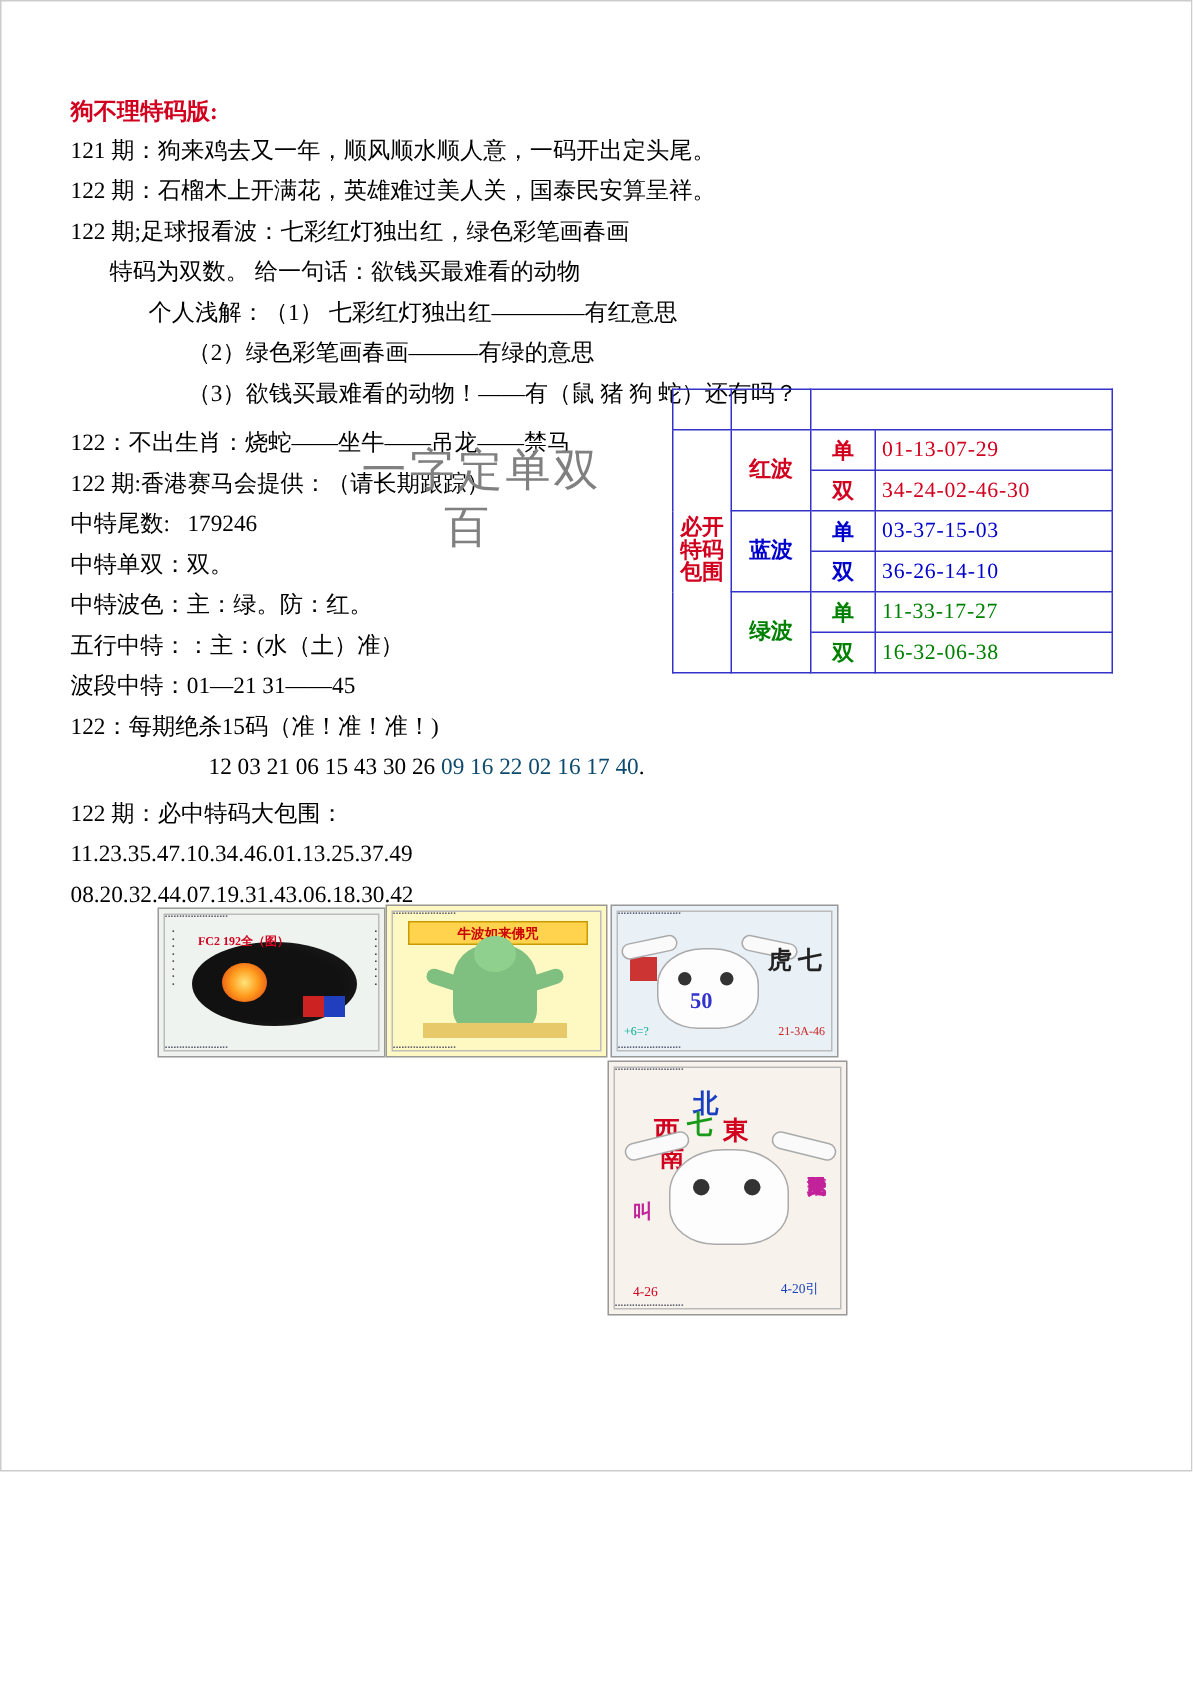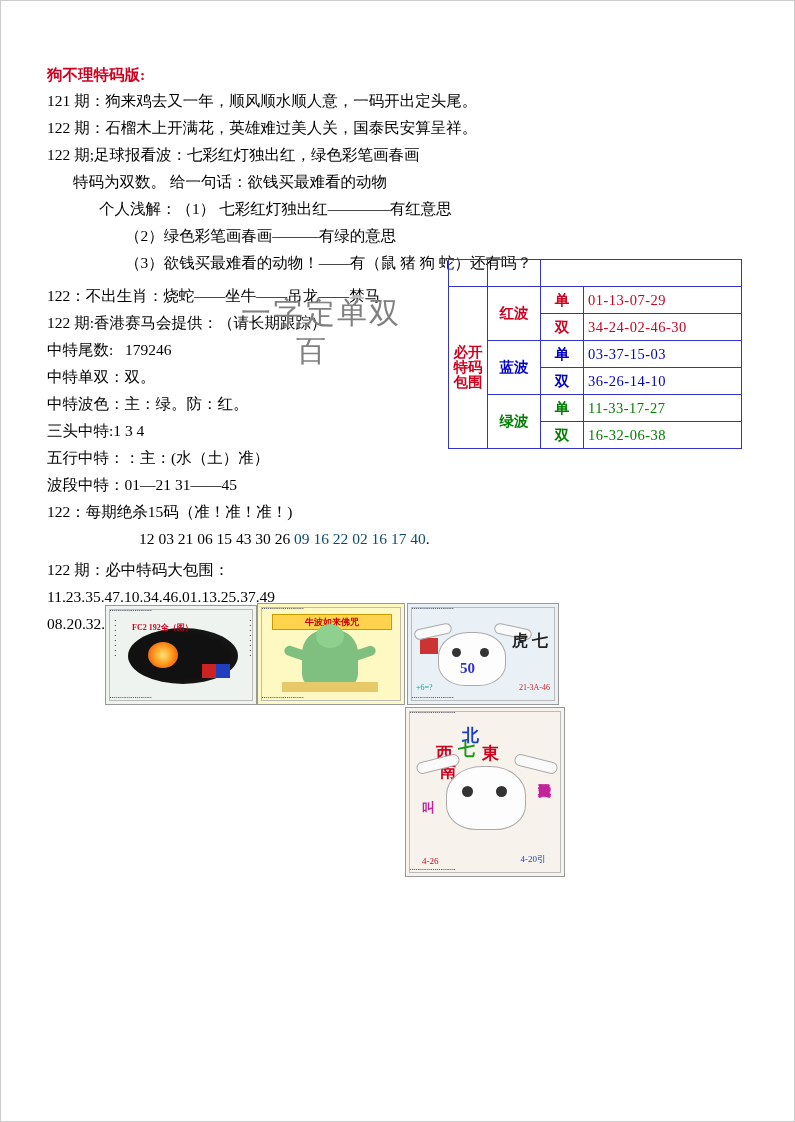--- a/index.html
+++ b/index.html
@@ -12,21 +12,21 @@
     height: 1122px;
     position: relative;
     font-family: "Liberation Serif", "DejaVu Serif", serif;
     color: #000000;
     overflow: hidden;
   }
   .page {
     position: absolute;
     left: 0; top: 0;
     width: 795px;
-    height: 1122px;
+    height: 981px;
     border: 1px solid #cccccc;
     box-sizing: border-box;
   }
   .content {
     position: absolute;
     left: 46px;
     top: 62px;
     width: 700px;
   }
   .line {
@@ -219,21 +219,20 @@
     <div class="line">122 期;足球报看波：七彩红灯独出红，绿色彩笔画春画</div>
     <div class="line indent1">特码为双数。 给一句话：欲钱买最难看的动物</div>
     <div class="line indent2">个人浅解：（1） 七彩红灯独出红————有红意思</div>
     <div class="line indent3">（2）绿色彩笔画春画———有绿的意思</div>
     <div class="line indent3">（3）欲钱买最难看的动物！——有（鼠 猪 狗 蛇）还有吗？</div>
     <div class="line" style="margin-top:6px;">122：不出生肖：烧蛇——坐牛——吊龙——禁马</div>
     <div class="line">122 期:香港赛马会提供：（请长期跟踪）</div>
     <div class="line">中特尾数:   179246</div>
     <div class="line">中特单双：双。</div>
     <div class="line">中特波色：主：绿。防：红。</div>
-    <div class="line">三头中特:1 3 4</div>
     <div class="line">五行中特：：主：(水（土）准）</div>
     <div class="line">波段中特：01—21 31——45</div>
     <div class="line">122：每期绝杀15码（准！准！准！)</div>
     <div class="line indent4"><span>12 03 21 06 15 43 30 26 </span><span class="red">09 16 22 02 16 17 40</span><span>.</span></div>
     <div class="line b" style="margin-top:4px;">122 期：必中特码大包围：</div>
     <div class="line b">11.23.35.47.10.34.46.01.13.25.37.49</div>
     <div class="line b">08.20.32.44.07.19.31.43.06.18.30.42</div>
   </div>
 
   <div class="bigtext" id="bigtext-a">一字定单双</div>

